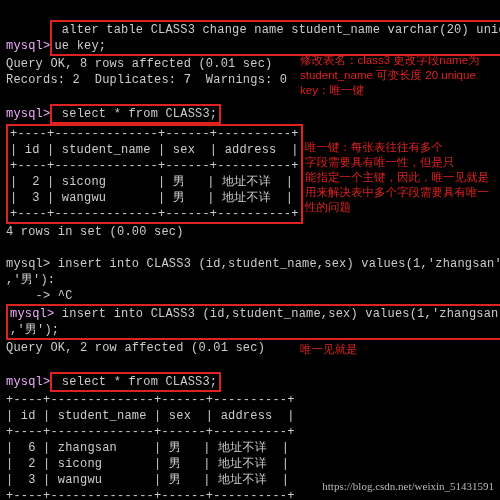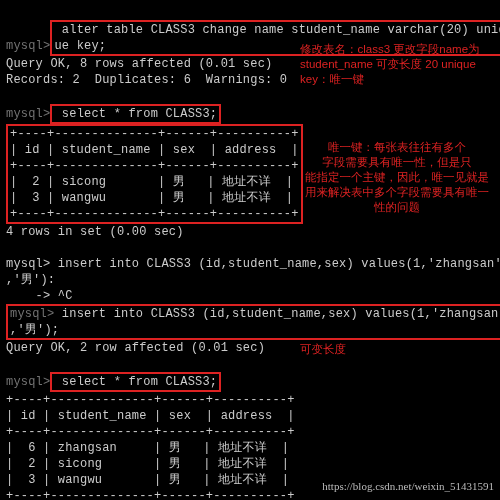--- a/index.html
+++ b/index.html
@@ -13,21 +13,21 @@
     font-size: 12px;
     position: relative;
   }
   .terminal {
     color: #ccc;
     white-space: pre;
     padding: 4px 6px;
     line-height: 16px;
     letter-spacing: 0.2px;
   }
-  .prompt { color: #737373; }
+  .prompt { color: #f0abfc; }
   .redbox {
     border: 2px solid #d22;
     padding: 0 2px;
     display: inline-block;
   }
   .anno {
     position: absolute;
     color: #d22;
     font-size: 11.5px;
     line-height: 15px;
@@ -44,21 +44,21 @@
     margin-top: 35px;
   }
 </style>
 </head>
 <body>
 
 <div class="terminal">
 <span><span class="prompt">mysql&gt;</span><span class="redbox"><span> alter table CLASS3 change name student_name varchar(20) uniq</span>
 <span>ue key;</span></span></span>
 <span>Query OK, 8 rows affected (0.01 sec)</span>
-<span>Records: 2  Duplicates: 6  Warnings: 0</span>
+<span>Records: 2  Duplicates: 7  Warnings: 0</span>
 <span></span>
 <span><span class="prompt">mysql&gt;</span><span class="redbox"> select * from CLASS3;</span></span>
 <span class="redbox"><span>+----+--------------+------+----------+</span>
 <span>| id | student_name | sex  | address  |</span>
 <span>+----+--------------+------+----------+</span>
 <span>|  2 | sicong       | 男   | 地址不详  |</span>
 <span>|  3 | wangwu       | 男   | 地址不详  |</span>
 <span>+----+--------------+------+----------+</span></span>
 <span>4 rows in set (0.00 sec)</span>
 <span></span>
@@ -73,23 +73,23 @@
 <span>+----+--------------+------+----------+</span>
 <span>| id | student_name | sex  | address  |</span>
 <span>+----+--------------+------+----------+</span>
 <span>|  6 | zhangsan     | 男   | 地址不详  |</span>
 <span>|  2 | sicong       | 男   | 地址不详  |</span>
 <span>|  3 | wangwu       | 男   | 地址不详  |</span>
 <span>+----+--------------+------+----------+</span>
 
 </div>
 
-<div class="anno" style="top:42px; left:300px;">修改表名：class3 更改字段name为
+<div class="anno" style="top:53px; left:300px;">修改表名：class3 更改字段name为
 student_name 可变长度 20 unique
 key：唯一键</div>
-<div class="anno" style="top:140px; left:305px;text-align:center;">唯一键：每张表往往有多个
+<div class="anno" style="top:140px; left:305px;">唯一键：每张表往往有多个
 字段需要具有唯一性，但是只
 能指定一个主键，因此，唯一见就是
 用来解决表中多个字段需要具有唯一
 性的问题</div>
-<div class="anno" style="top:342px; left:300px;">可变长度</div>
+<div class="anno" style="top:342px; left:300px;">唯一见就是</div>
 
 <div class="watermark">https://blog.csdn.net/weixin_51431591</div>
 
 </body></html>

